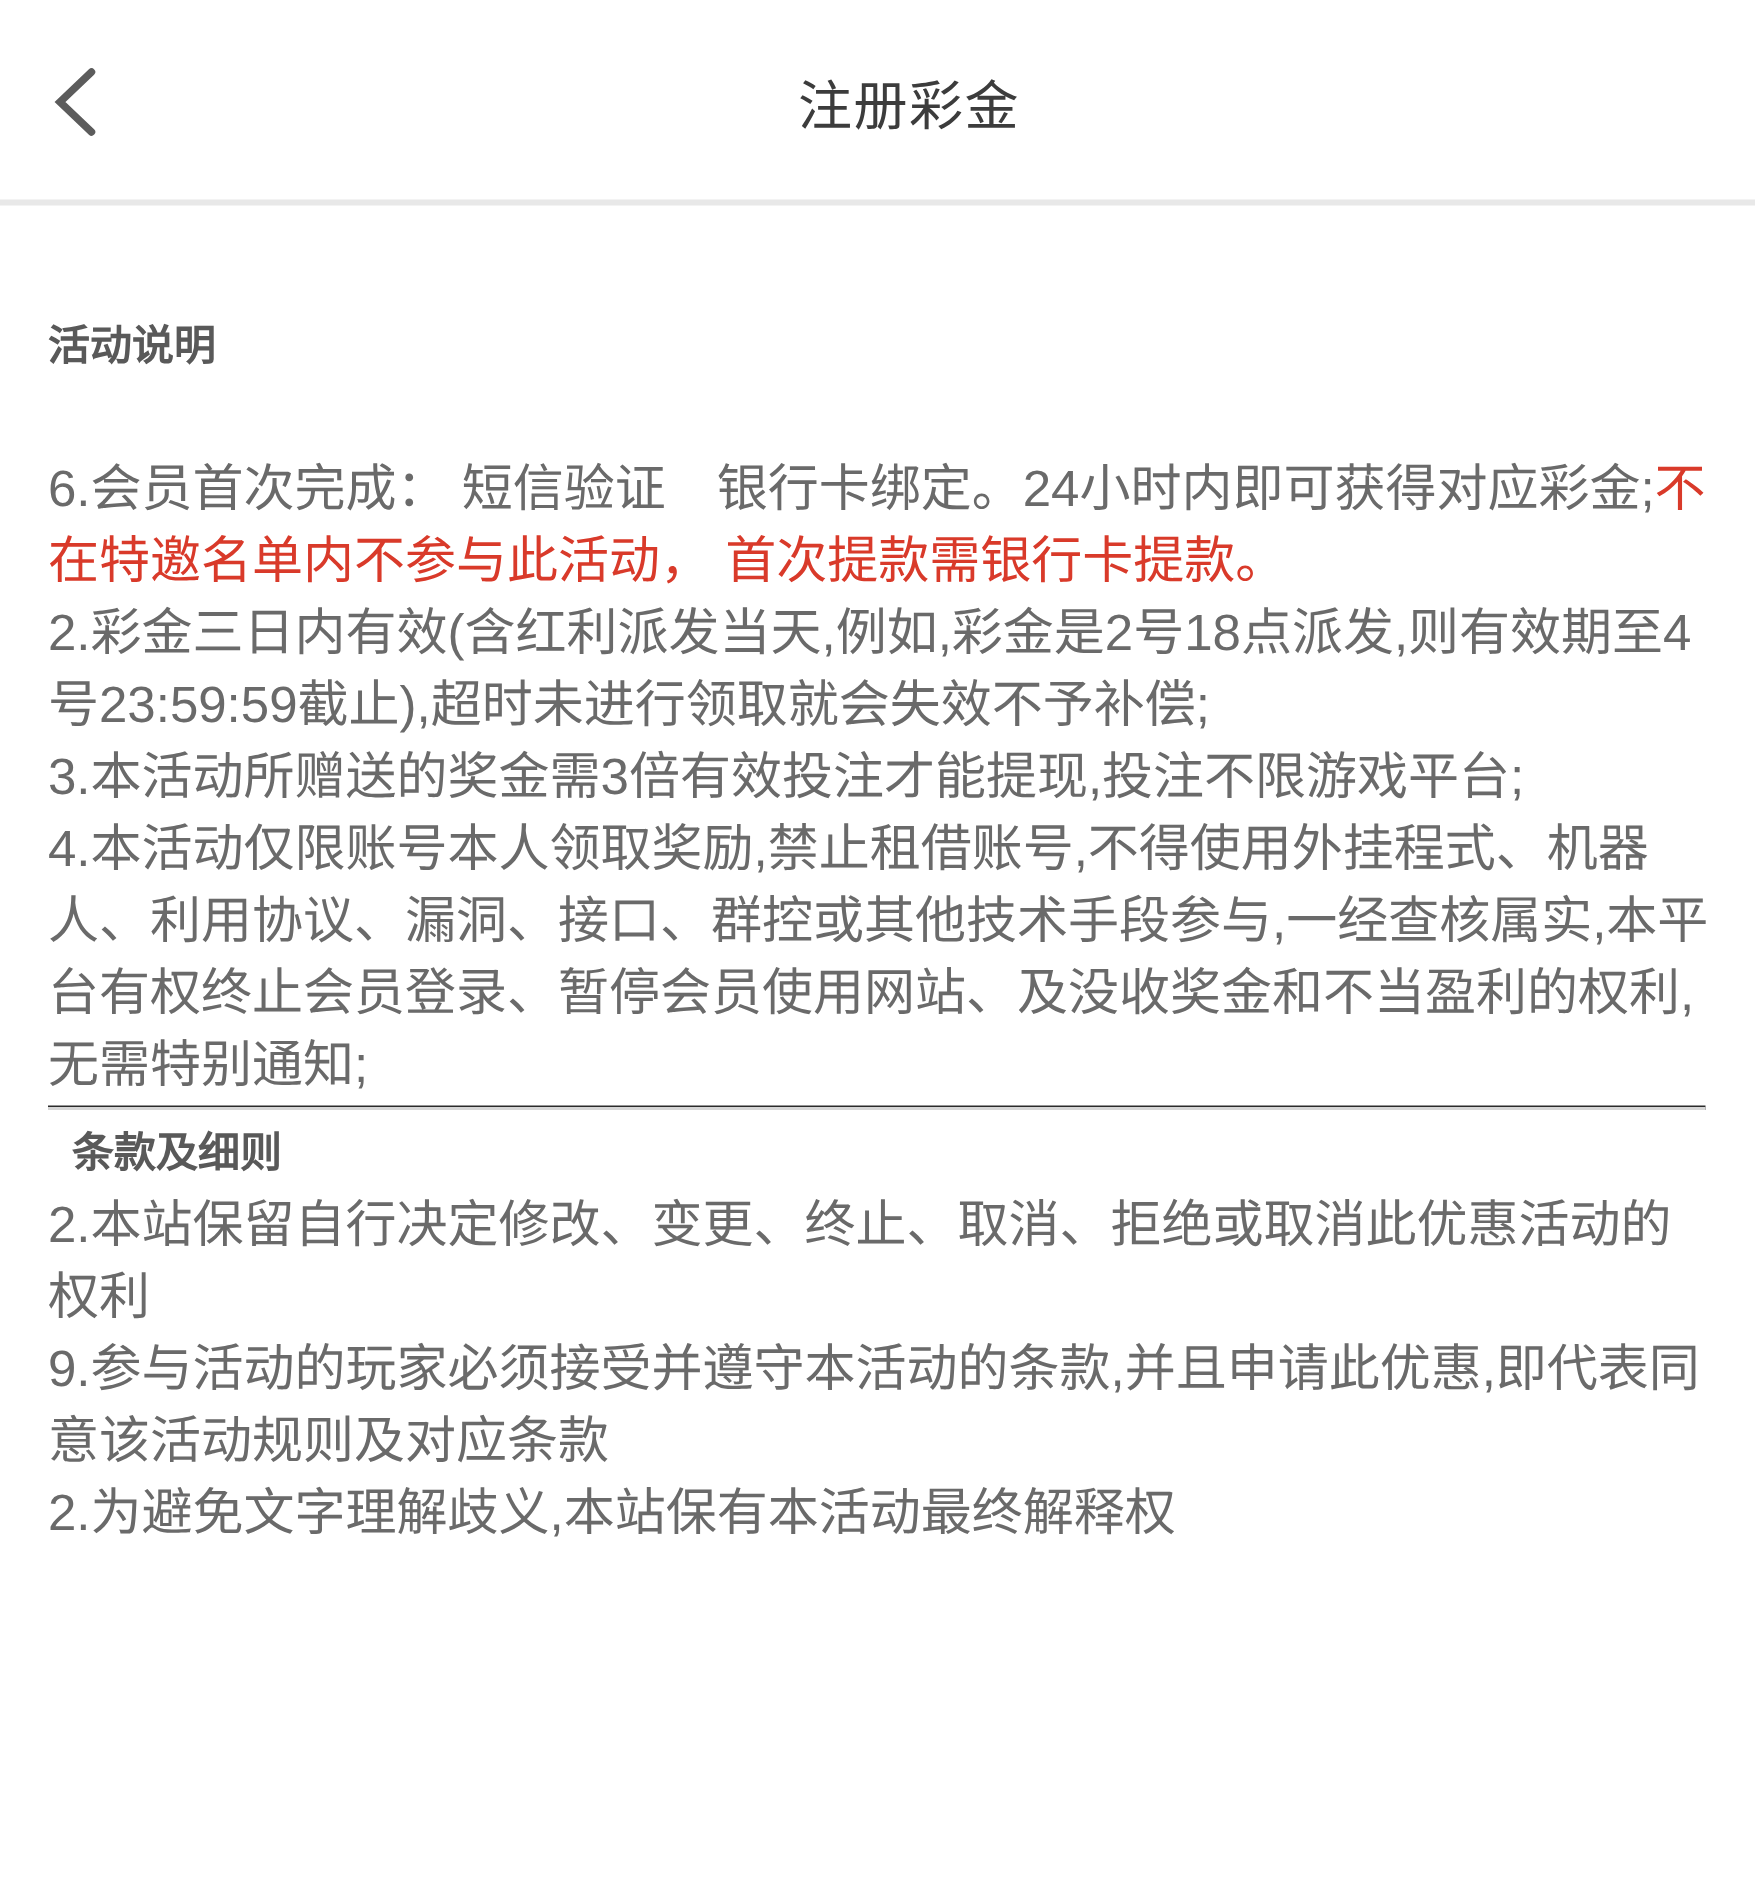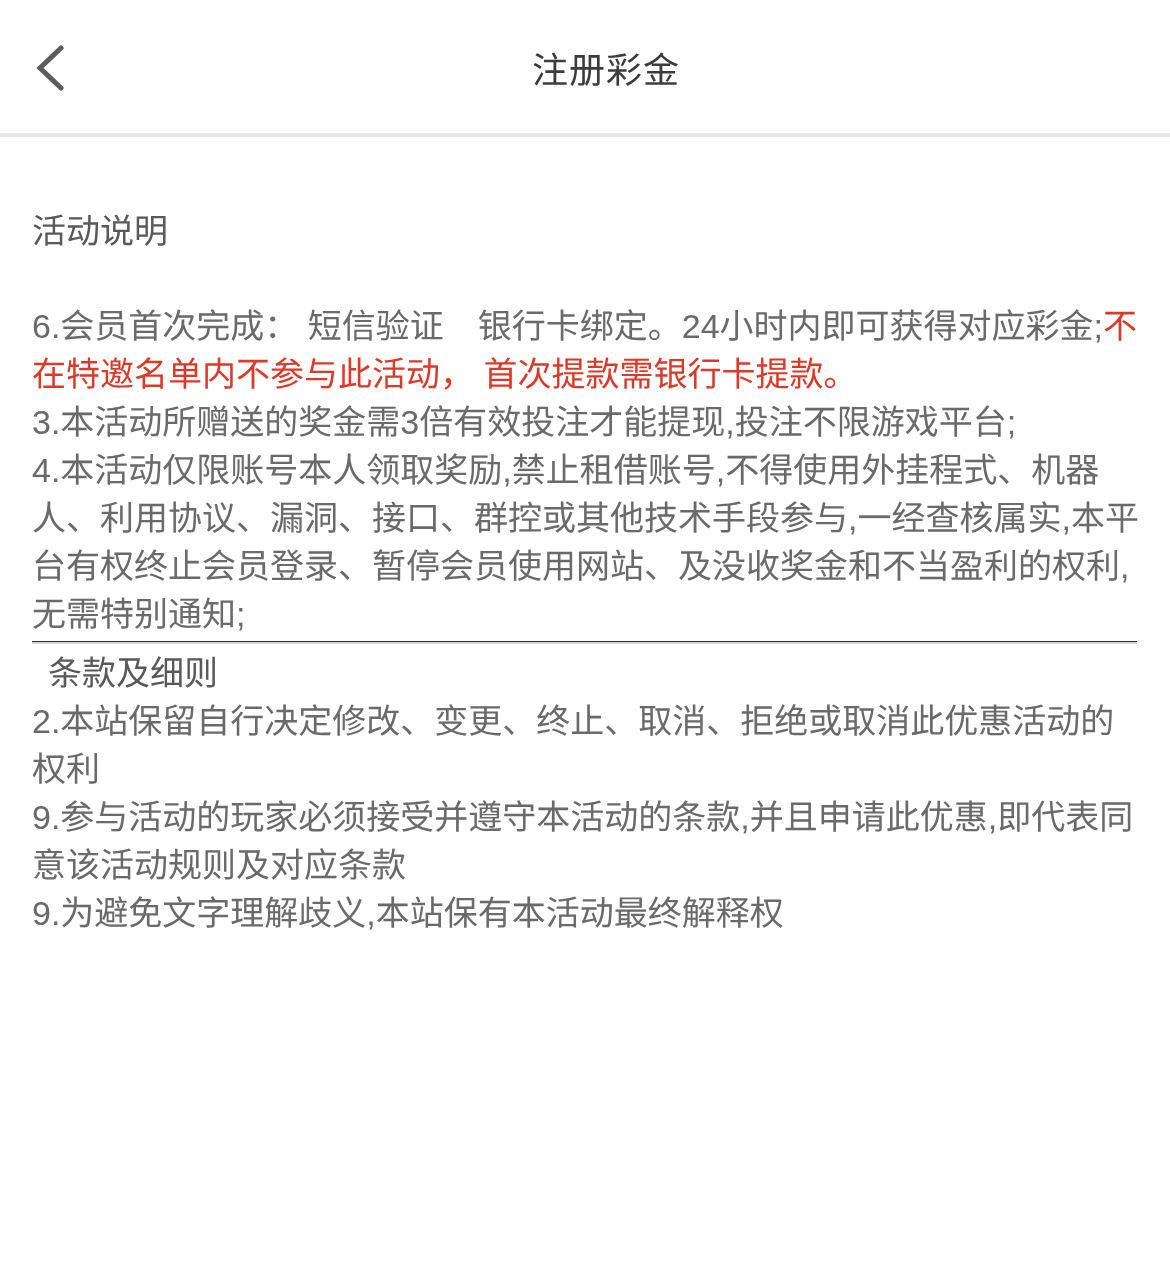--- a/index.html
+++ b/index.html
@@ -51,22 +51,22 @@
     letter-spacing: 1px;
   }
 
   
   .content {
     padding: 70px 30px 40px 32px;
     font-size: 34px;
     line-height: 48px;
   }
   .section-heading {
-    font-size: 34px;
-    font-weight: 400;
+    font-size: 28px;
+    font-weight: 700;
     color: var(--heading-text);
     line-height: 48px;
   }
   .activity-heading { margin-bottom: 47px; }
   .rule-item { display: block; color: var(--body-text); }
   .red-text { color: var(--highlight-red); }
 
   .section-divider {
     height: 3px;
     background: var(--divider-dark);
@@ -93,31 +93,32 @@
     <h1 class="page-title">注册彩金</h1>
   </header>
 
   <main class="content">
 
     <section>
       <h2 class="section-heading activity-heading">活动说明</h2>
 
       <div class="rules">
         <p class="rule-item"><span>6.会员首次完成： 短信验证　银行卡绑定。24小时内即可获得对应彩金;</span><span class="red-text">不在特邀名单内不参与此活动， 首次提款需银行卡提款。</span></p>
+        <p class="rule-item">2.彩金三日内有效(含红利派发当天,例如,彩金是2号18点派发,则有效期至4号23:59:59截止),超时未进行领取就会失效不予补偿;</p>
         <p class="rule-item">3.本活动所赠送的奖金需3倍有效投注才能提现,投注不限游戏平台;</p>
         <p class="rule-item">4.本活动仅限账号本人领取奖励,禁止租借账号,不得使用外挂程式、机器人、利用协议、漏洞、接口、群控或其他技术手段参与,一经查核属实,本平台有权终止会员登录、暂停会员使用网站、及没收奖金和不当盈利的权利, 无需特别通知;</p>
       </div>
     </section>
 
     <div class="section-divider"></div>
 
     <section>
       <h2 class="section-heading terms-heading">条款及细则</h2>
 
       <div class="rules">
         <p class="rule-item">2.本站保留自行决定修改、变更、终止、取消、拒绝或取消此优惠活动的权利</p>
         <p class="rule-item">9.参与活动的玩家必须接受并遵守本活动的条款,并且申请此优惠,即代表同意该活动规则及对应条款</p>
-        <p class="rule-item">9.为避免文字理解歧义,本站保有本活动最终解释权</p>
+        <p class="rule-item">2.为避免文字理解歧义,本站保有本活动最终解释权</p>
       </div>
     </section>
 
   </main>
 </div>
 
 </body></html>

